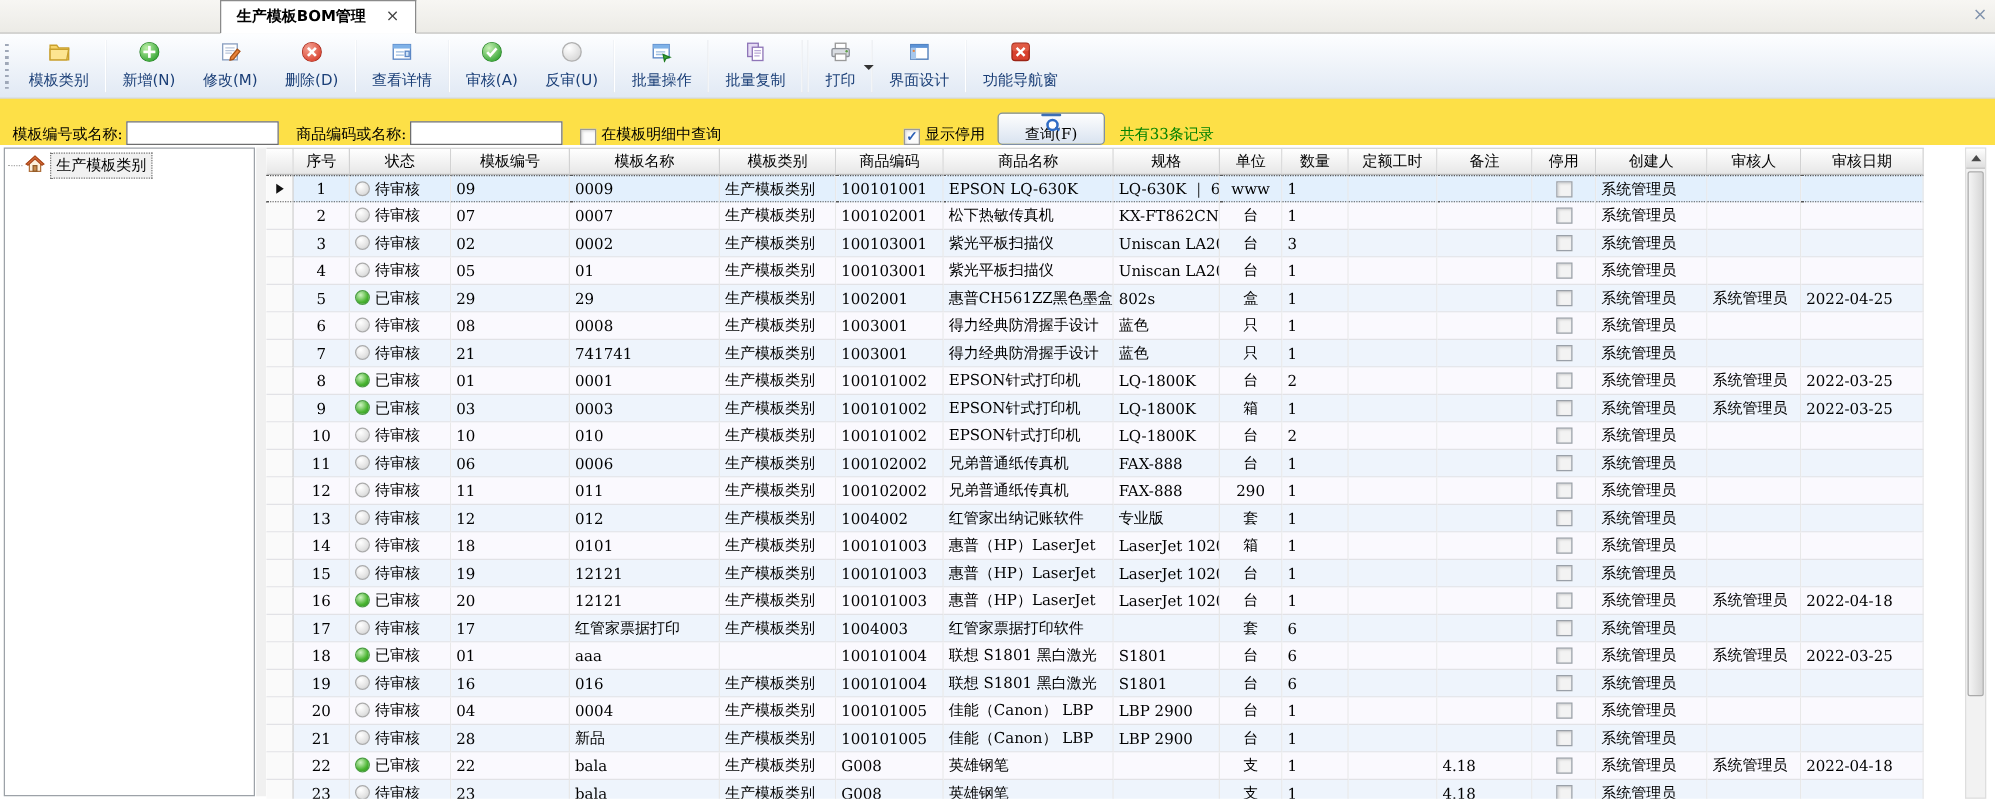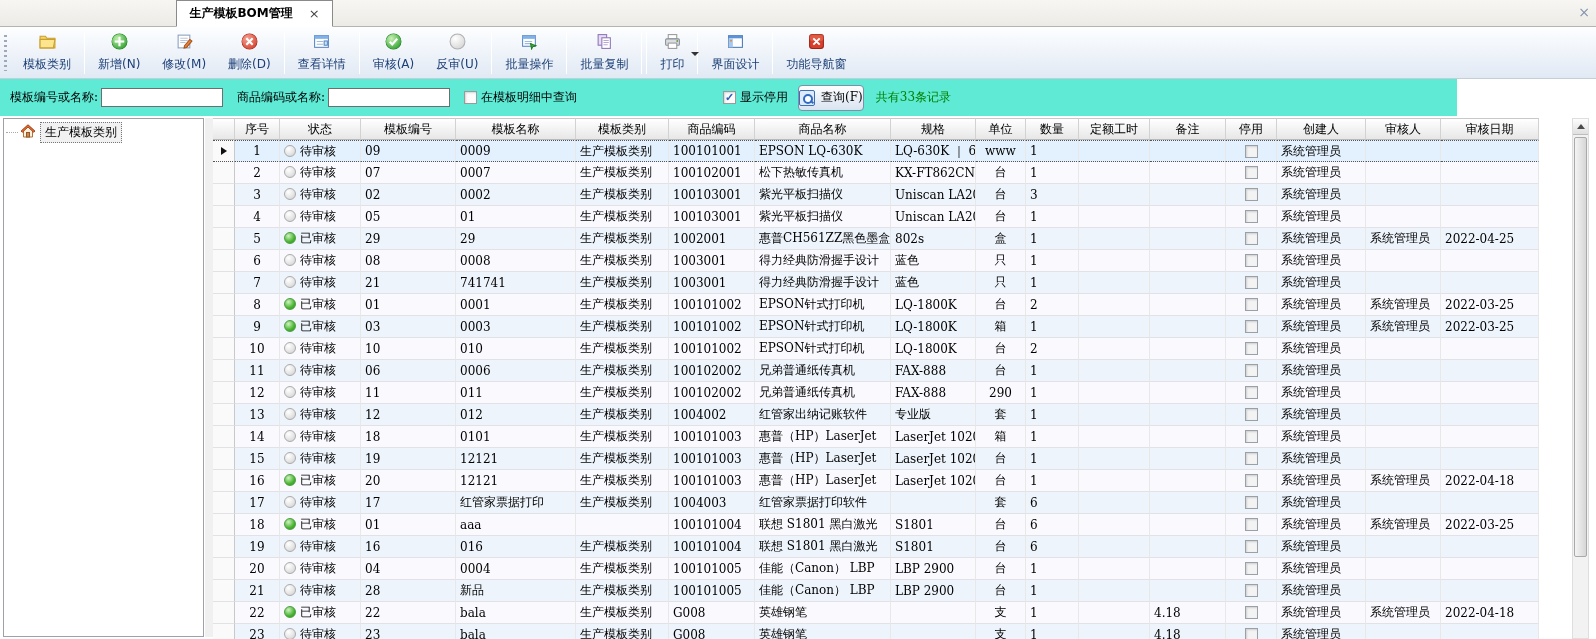--- a/index.html
+++ b/index.html
@@ -26,32 +26,32 @@
           background:repeating-linear-gradient(#9fa8b8 0 2px, transparent 2px 5px); }
   .tbtn { display:flex; flex-direction:column; align-items:center; justify-content:center;
           gap:3px; padding:3px 11px; font-size:12px; color:#1b3f77; cursor:pointer; position:relative; }
   .tbtn svg { width:17px; height:17px; }
   .tsep { width:1px; height:42px; background:#c3cbd6; border-right:1px solid #fff; margin:0 2px; }
   .drop-arrow { position:absolute; right:-4px; top:22px; width:0; height:0;
                 border-left:4px solid transparent; border-right:4px solid transparent;
                 border-top:4px solid #333; }
 
   
-  .filterbar { position:absolute; left:0; top:79px; width:1457px; height:37px; background:#5eead4;
-               display:flex; align-items:center; padding-left:10px; font-size:12px;
+  .filterbar { position:absolute; left:0; top:79px; width:1596px; height:37px; background:#fde047;
+               display:flex; align-items:flex-end; padding-left:10px; font-size:12px;
                font-family:"DejaVu Serif", serif; }
   .fld { height:19px; width:122px; border:1px solid #6e6e6e; font-size:12px; padding:0 3px; }
   .flabel { margin-right:3px; }
   .cbx { width:13px; height:13px; border:1px solid #9a9a9a; background:#fcfcfc;
          box-shadow:inset 1px 1px 2px #d5d5d5; display:inline-flex; align-items:center;
          justify-content:center; font-size:11px; line-height:11px; color:#2b5fb5;
          font-weight:bold; cursor:pointer; }
-  .qbtn { height:26px; margin-left:10px; padding:0 0; border:1px solid #7e8fa7; border-radius:4px;
+  .qbtn { height:26px; margin-left:10px; padding:0 21px; border:1px solid #7e8fa7; border-radius:4px;
           background:linear-gradient(#fefefe,#d9e3f0); display:flex; align-items:center; gap:6px;
-          font-size:12px; cursor:pointer; }
+          font-size:12px; cursor:pointer;flex-direction:column; }
   .mag { width:16px; height:16px; border:1px solid #3d6fb5; background:#ddebfb; border-radius:2px;
          position:relative; }
   .mag::before { content:""; position:absolute; left:3px; top:3px; width:6px; height:6px;
                  border:2px solid #2f6bc4; border-radius:50%; background:#fff; }
   .mag::after { content:""; position:absolute; left:10px; top:10px; width:4px; height:2px;
                 background:#2f6bc4; transform:rotate(45deg); }
   .reccount { color:#008000; margin-left:12px; }
 
   
   .tree-panel { position:absolute; left:3px; top:118px; width:201px; height:519px;

